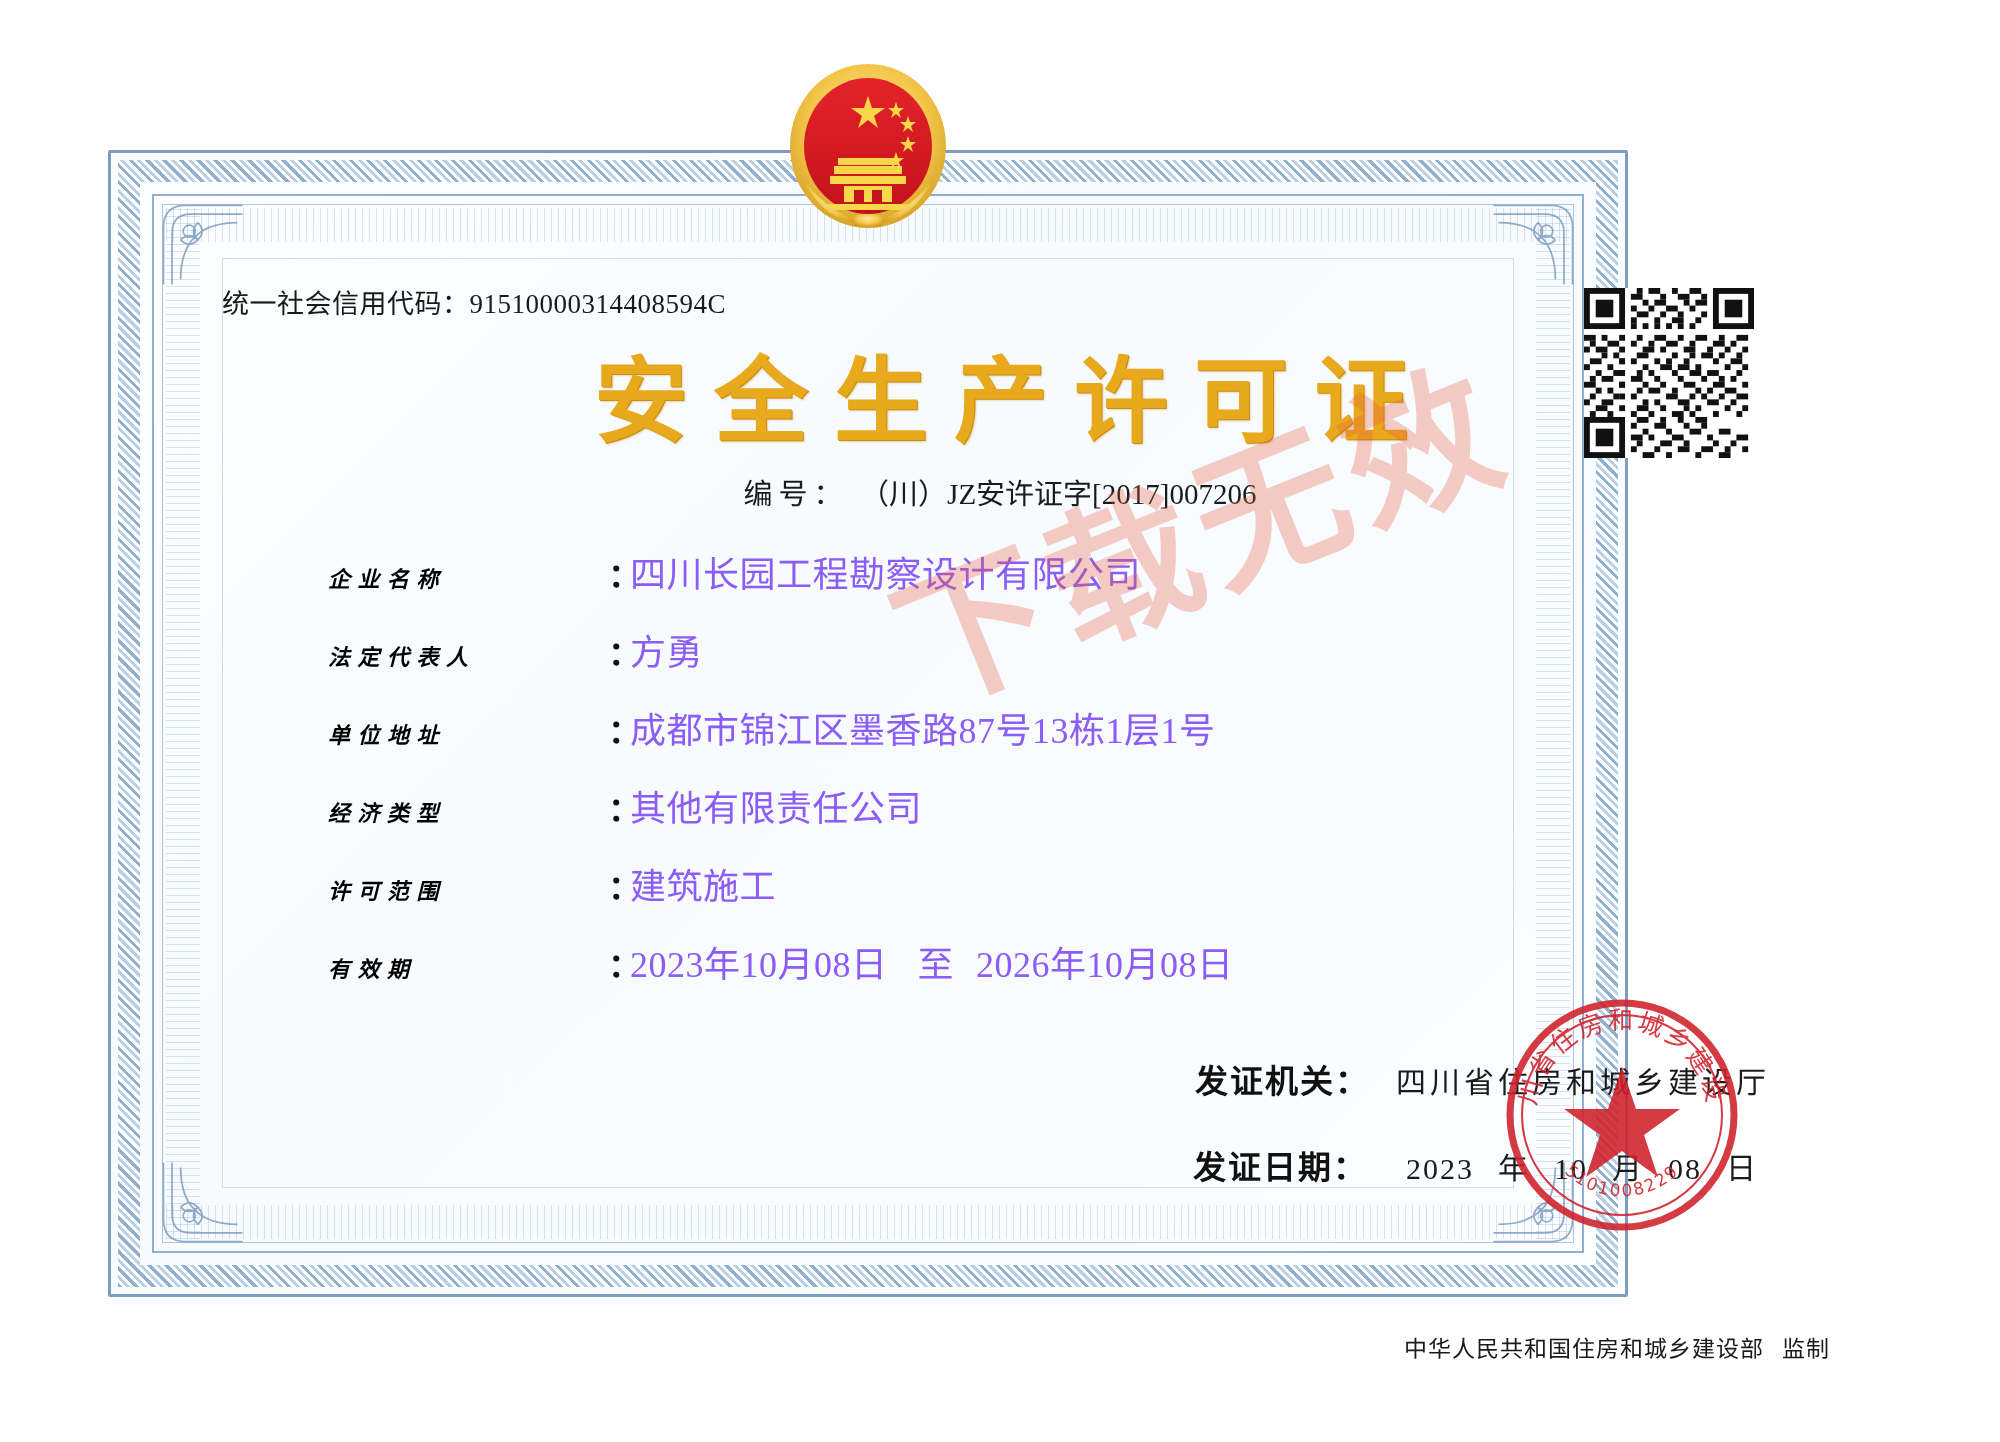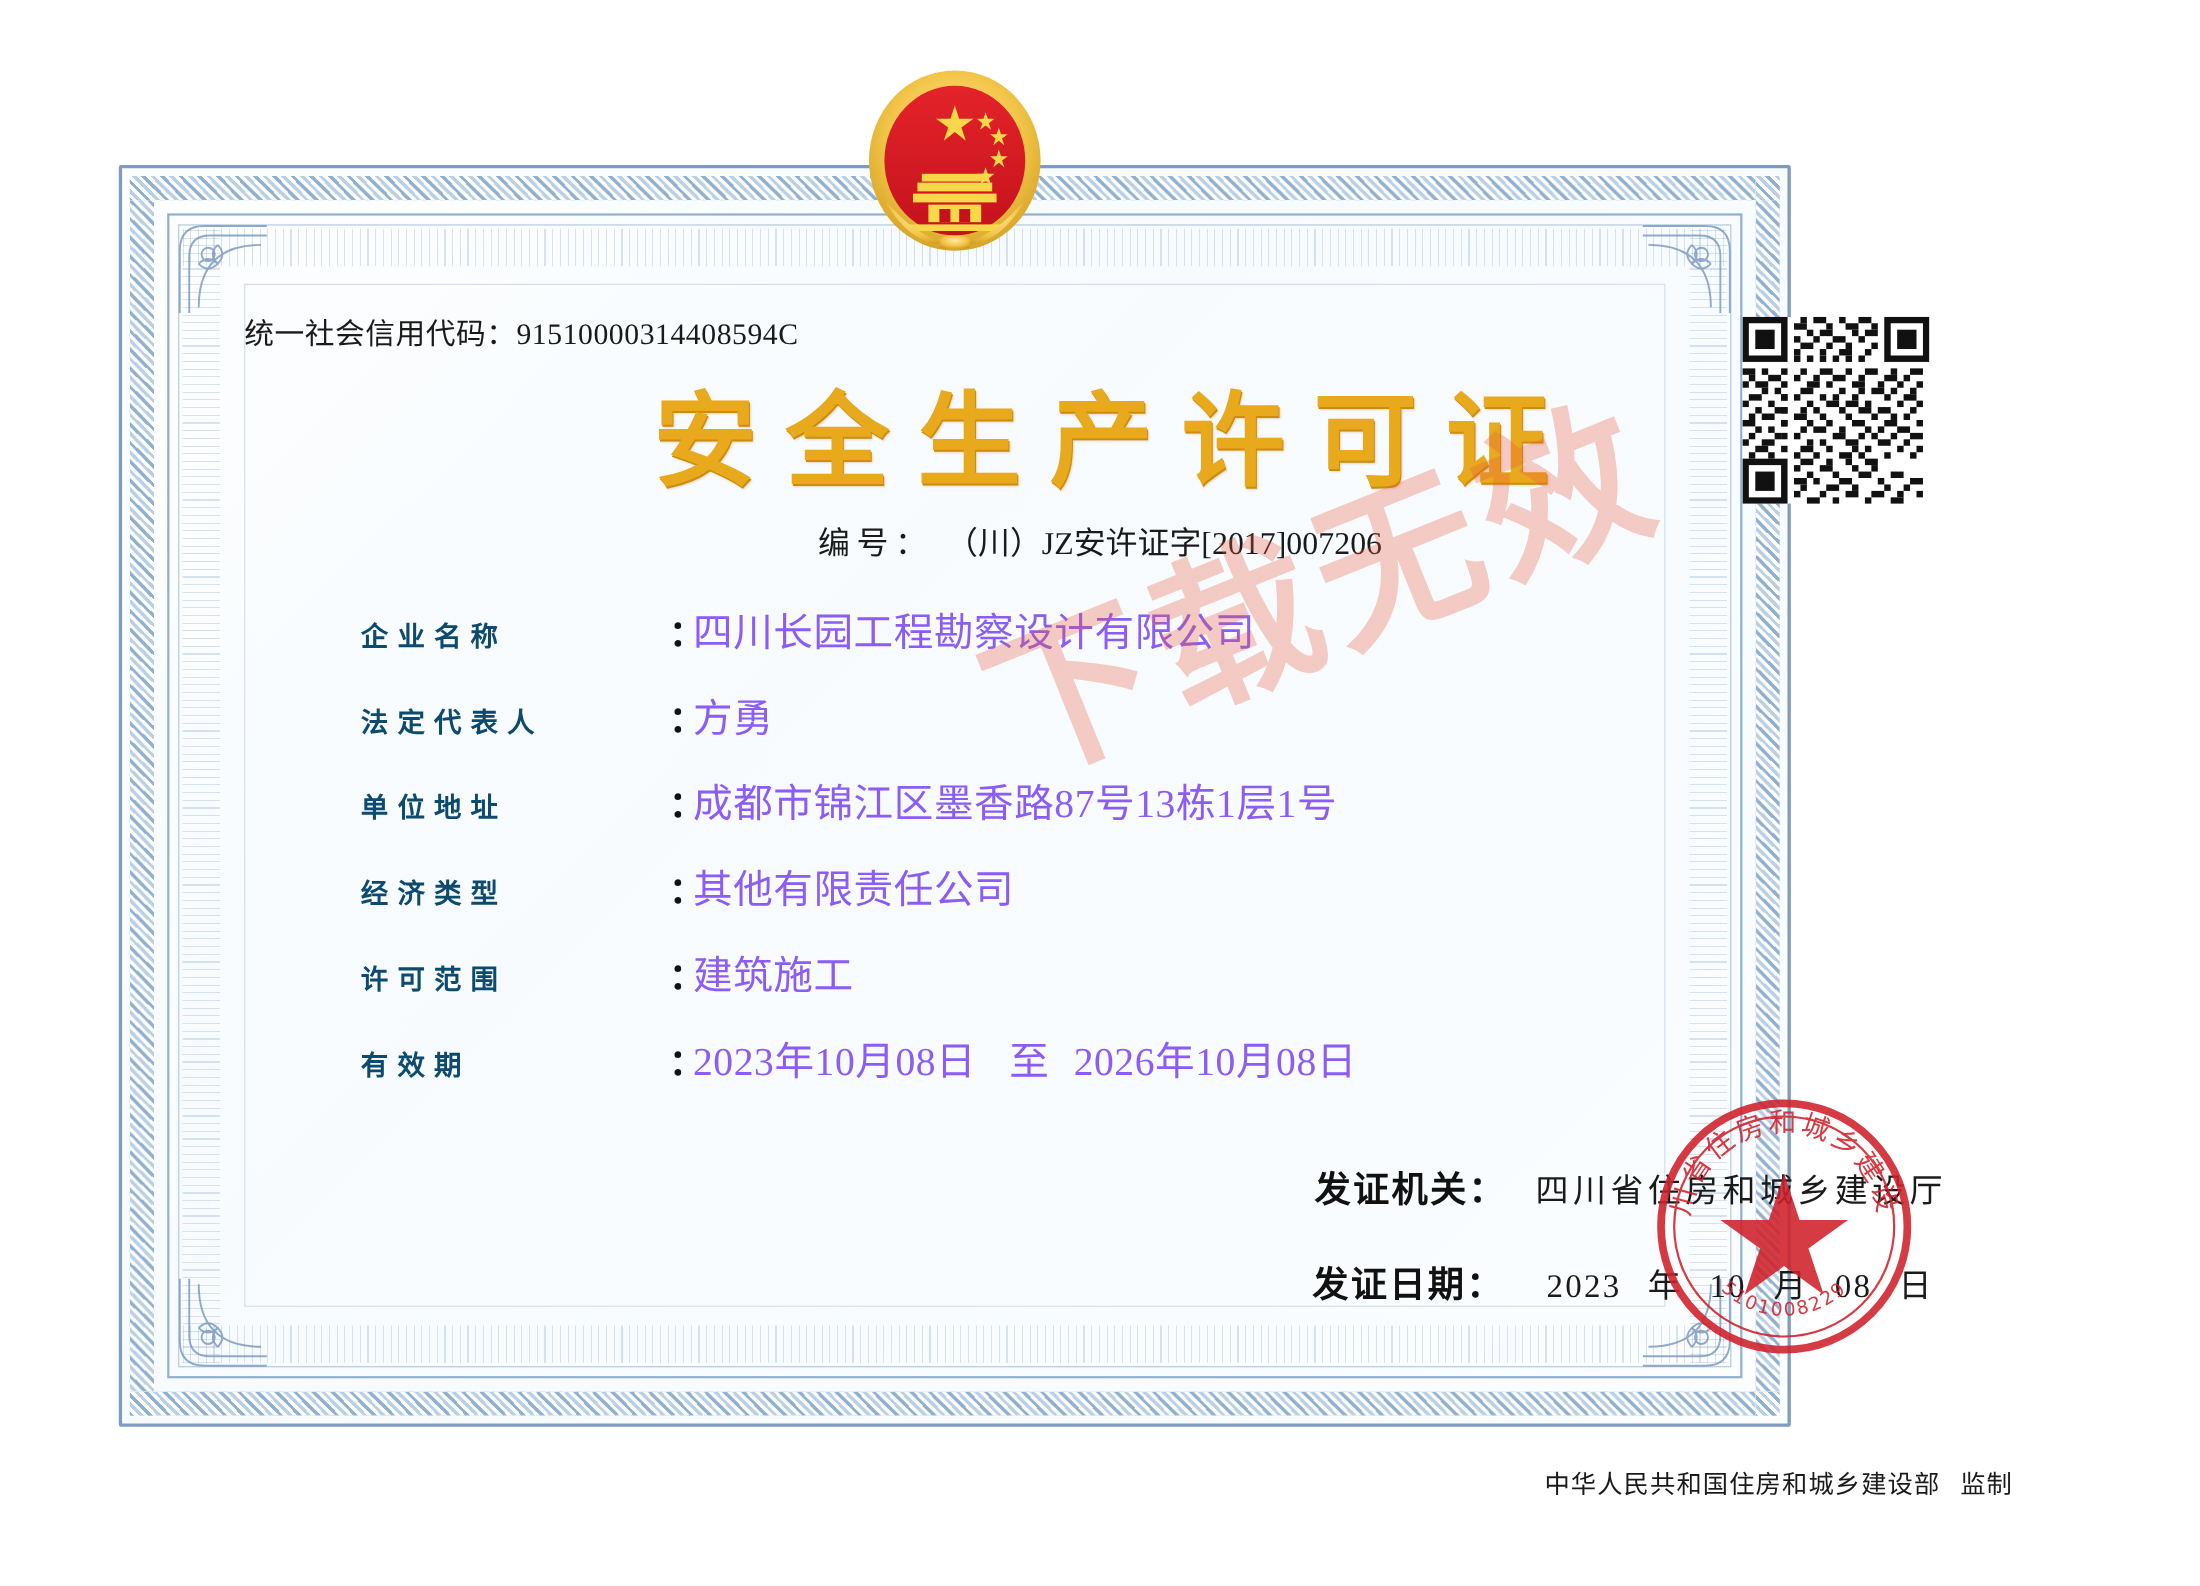--- a/index.html
+++ b/index.html
@@ -113,24 +113,25 @@
   .fields{
     position:absolute;left:328px;top:545px;
     width:1300px;
   }
   .field{
     display:flex;align-items:baseline;
     height:78px;
   }
   .field .label{
     width:280px;
-    font-size:25px;color:#0c4a6e;
+    font-size:22px;color:#000000;
     font-weight:bold;
     letter-spacing:1px;
     white-space:nowrap;
+    font-style:italic;
   }
   .field .colon{width:22px;font-size:33px;font-weight:bold;color:#111;}
   .field .value{
     font-size:36px;color:#8b5cf6;letter-spacing:.5px;
   }
   .valid .value .mid{display:inline-block;margin:0 22px 0 30px;}
 
   .issuer-block{
     position:absolute;right:230px;top:1055px;
     text-align:right;

